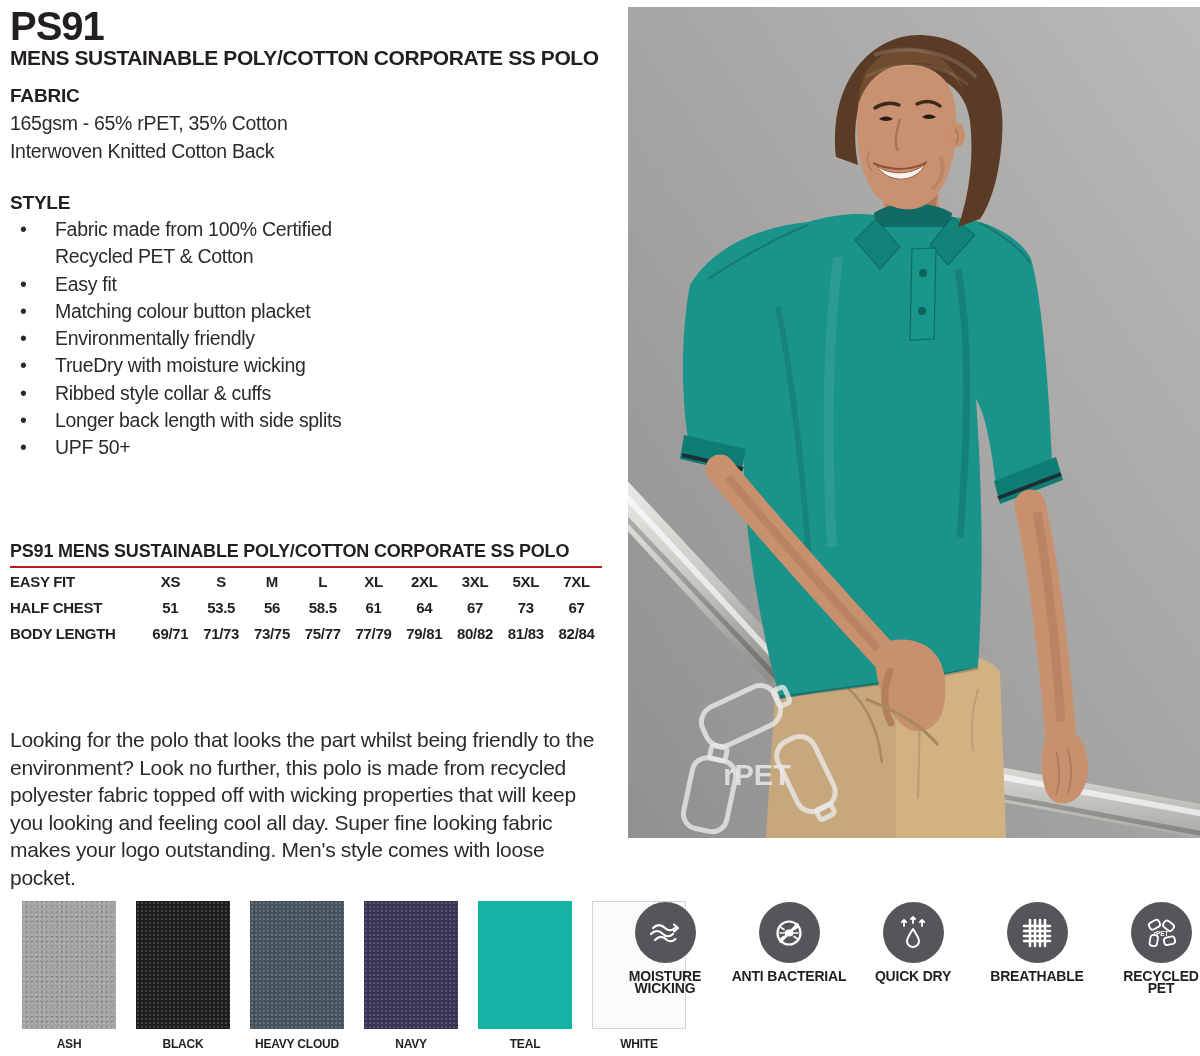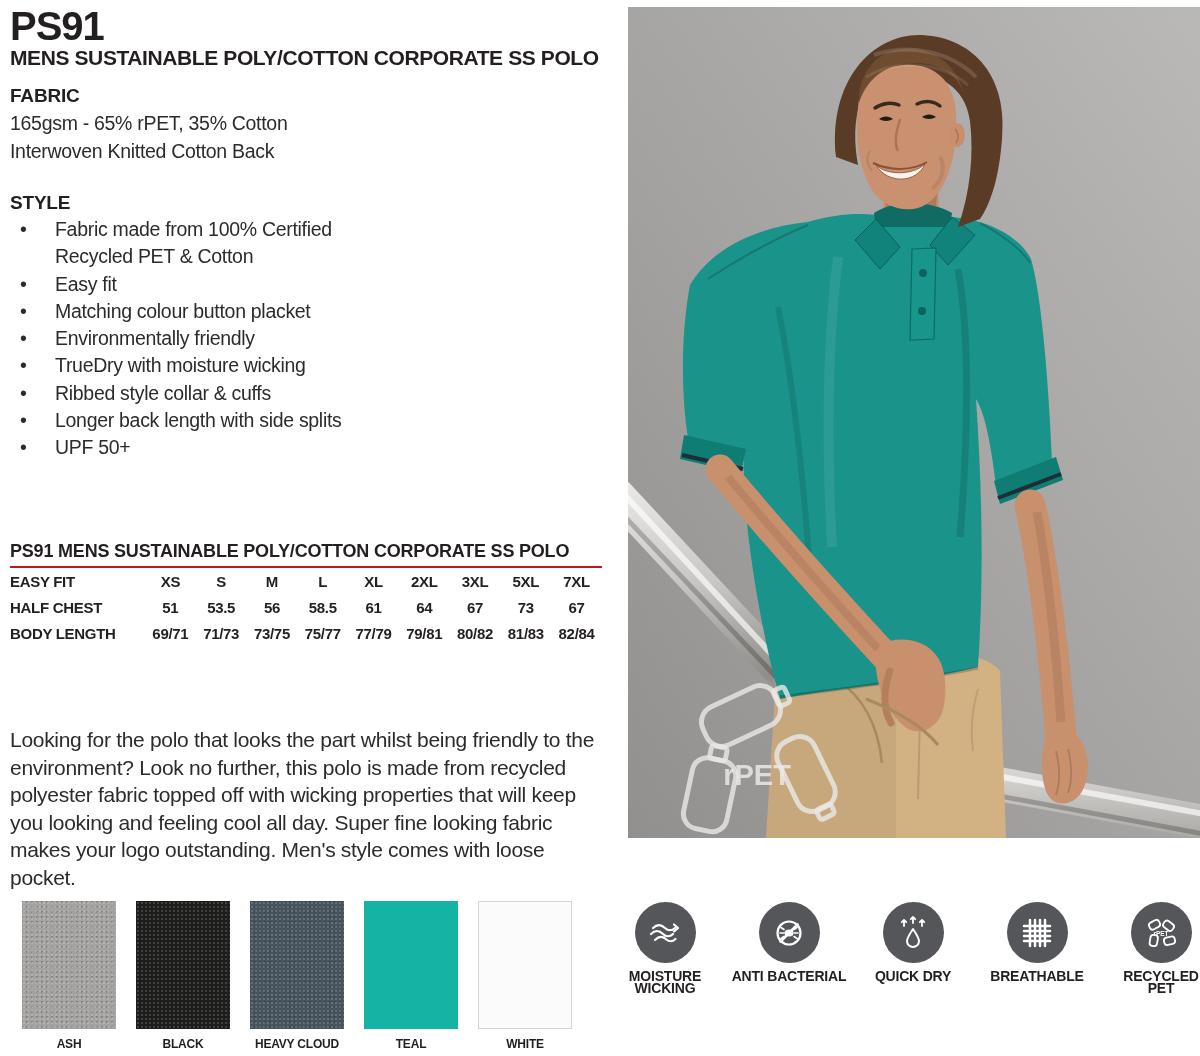--- a/index.html
+++ b/index.html
@@ -125,20 +125,24 @@
     <div class="chip heather" style="background-color: rgb(163, 162, 160);"></div>
     <div class="swatch-label">ASH</div>
   </div>
   <div class="swatch">
     <div class="chip heather" style="background-color: rgb(29, 29, 27);"></div>
     <div class="swatch-label">BLACK</div>
   </div>
   <div class="swatch">
     <div class="chip heather" style="background-color: rgb(72, 84, 93);"></div>
     <div class="swatch-label">HEAVY CLOUD</div>
+  </div>
+  <div class="swatch">
+    <div class="chip heather" style="background-color: rgb(58, 51, 86);"></div>
+    <div class="swatch-label">NAVY</div>
   </div>
   <div class="swatch">
     <div class="chip" style="background-color: rgb(20, 179, 164);"></div>
     <div class="swatch-label">TEAL</div>
   </div>
   <div class="swatch">
     <div class="chip bordered" style="background-color: rgb(251, 251, 251);"></div>
     <div class="swatch-label">WHITE</div>
   </div>
 </div>

